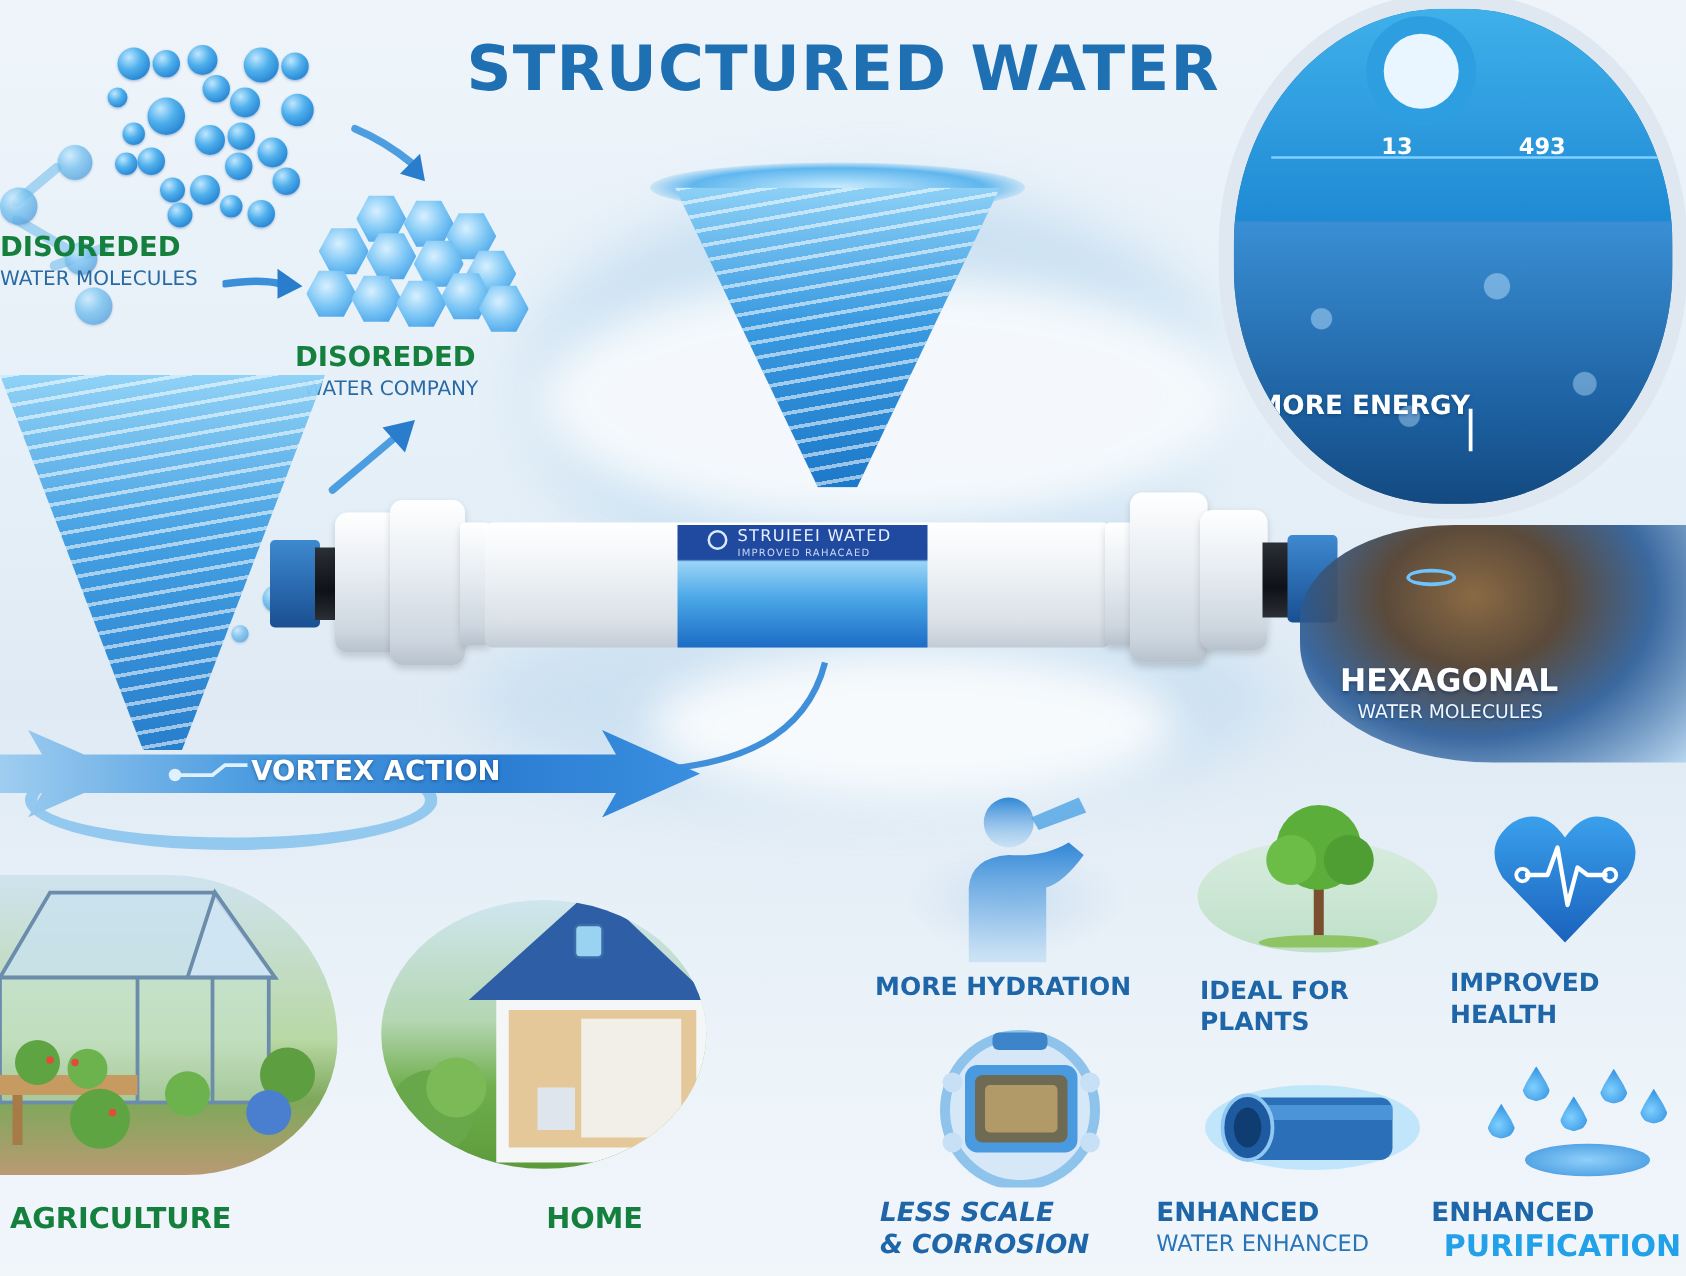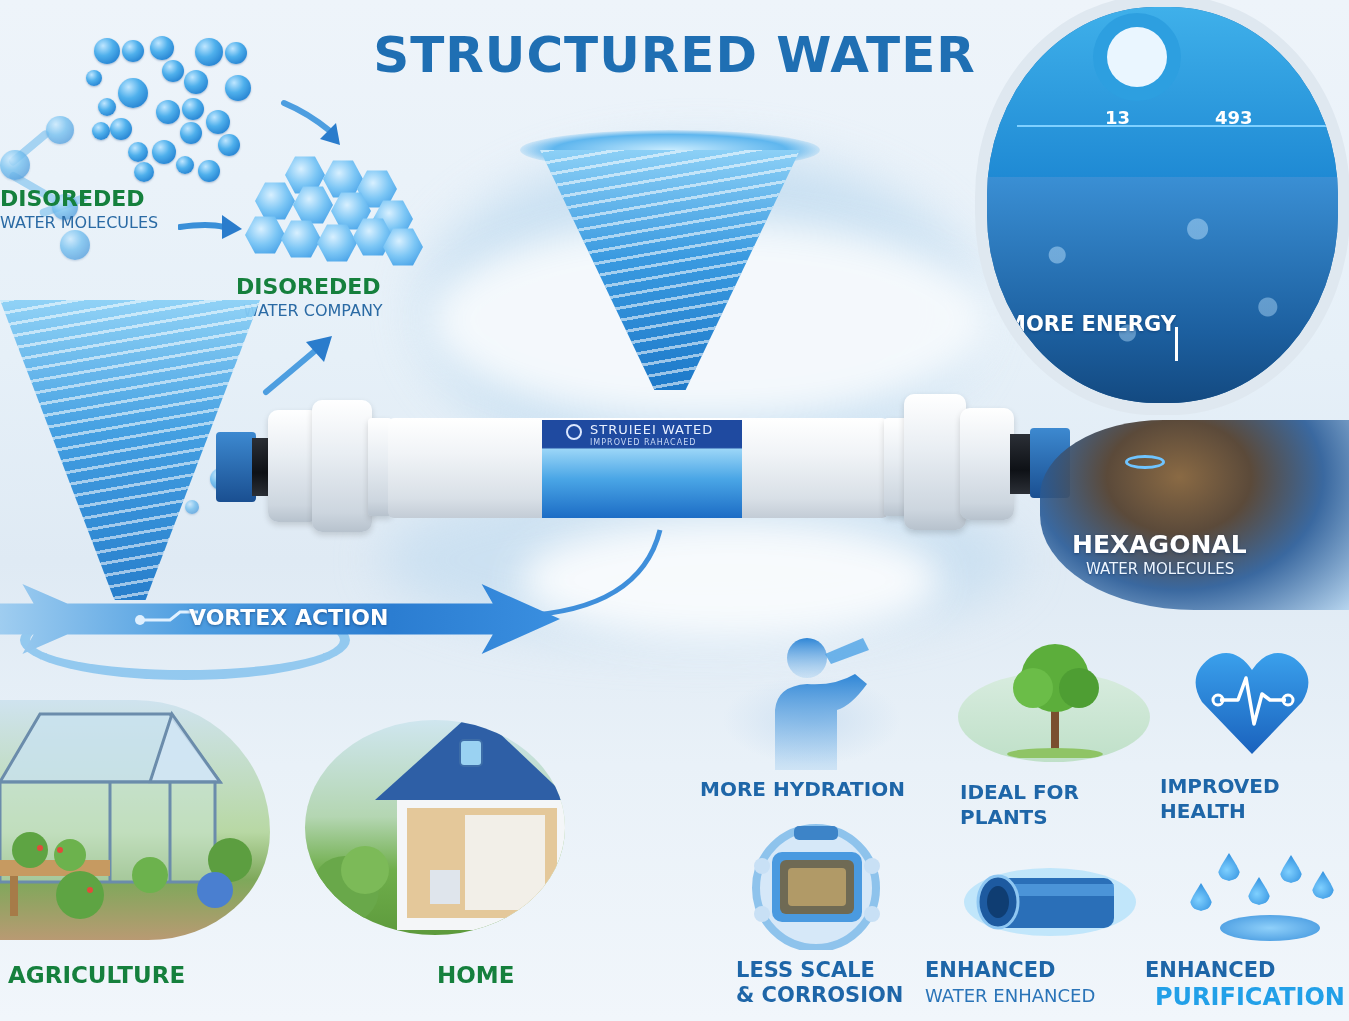--- a/index.html
+++ b/index.html
@@ -199,21 +199,21 @@
 
 <svg class="abs" style="left:480px;top:520px;" width="200" height="110">
   <path d="M180 10 Q160 90 40 96" stroke="#3f8fdb" stroke-width="5" fill="none"></path>
 </svg>
 
 <div class="abs arrow-banner" style="left:0;top:584px;width:560px;height:70px;"></div>
 <svg class="abs" style="left:130px;top:608px;" width="70" height="24">
   <circle cx="10" cy="12" r="5" fill="#dff0ff"></circle>
   <path d="M14 12 L40 12 L50 4 L68 4" stroke="#dff0ff" stroke-width="3" fill="none"></path>
 </svg>
-<div class="abs label-white" style="left:189px;top:605px;font-size:22px;">VORTEX ACTION</div>
+<div class="abs label-white" style="left:201px;top:605px;font-size:22px;">VORTEX ACTION</div>
 
 <div class="abs inset" style="left:975px;top:-5px;width:375px;height:420px;border-radius:48%;">
   <div class="abs" style="left:0;top:0;width:100%;height:170px;background:linear-gradient(180deg,#3fb0ea 0%,#1f8ad4 100%);"></div>
   <div class="abs" style="left:120px;top:20px;width:60px;height:60px;border-radius:50%;background:#eaf6ff;box-shadow:0 0 0 14px #2d9fe0;"></div>
   <div class="abs" style="left:30px;top:118px;width:310px;height:2px;background:#7fd0ff;"></div>
   <div class="abs" style="left:118px;top:100px;font-size:18px;color:#fff;font-weight:bold;">13</div>
   <div class="abs" style="left:228px;top:100px;font-size:18px;color:#fff;font-weight:bold;">493</div>
   <div class="abs" style="left:0;top:170px;width:100%;height:260px;background:
       radial-gradient(circle at 20% 30%, rgba(180,220,250,.5) 0 8px, transparent 9px),
       radial-gradient(circle at 60% 20%, rgba(180,220,250,.5) 0 10px, transparent 11px),
@@ -313,21 +313,21 @@
   <circle cx="68" cy="66" r="60" fill="#d6e8f8" stroke="#8ec3ec" stroke-width="8"></circle>
   <rect x="46" y="4" width="44" height="14" rx="5" fill="#3d84c8"></rect>
   <rect x="24" y="30" width="90" height="70" rx="10" fill="#4a9ae0"></rect>
   <rect x="32" y="38" width="74" height="54" rx="6" fill="#6f6a54"></rect>
   <rect x="40" y="46" width="58" height="38" rx="4" fill="#c2a66c" opacity=".8"></rect>
   <circle cx="14" cy="44" r="8" fill="#c8e0f5"></circle>
     <circle cx="124" cy="44" r="8" fill="#c8e0f5"></circle>
   <circle cx="14" cy="92" r="8" fill="#c8e0f5"></circle>
     <circle cx="124" cy="92" r="8" fill="#c8e0f5"></circle>
 </svg>
-<div class="abs benefit-label" style="left:736px;top:958px;width:200px;font-size:21px;">
+<div class="abs benefit-label" style="left:704px;top:958px;width:200px;font-size:21px;font-style:italic;">
   <div>LESS SCALE</div>
   <div>&amp; CORROSION</div>
 </div>
 
 <svg class="abs" style="left:960px;top:860px;" width="180" height="80">
   <ellipse cx="90" cy="42" rx="86" ry="34" fill="#aee0fb" opacity=".7"></ellipse>
   <rect x="34" y="18" width="120" height="50" rx="10" fill="#2a6fb8"></rect>
   <rect x="34" y="24" width="120" height="12" fill="#5aa4e6" opacity=".7"></rect>
   <ellipse cx="38" cy="42" rx="20" ry="26" fill="#1d5aa0" stroke="#8fc7f2" stroke-width="3"></ellipse>
   <ellipse cx="38" cy="42" rx="11" ry="16" fill="#0f3d72"></ellipse>

